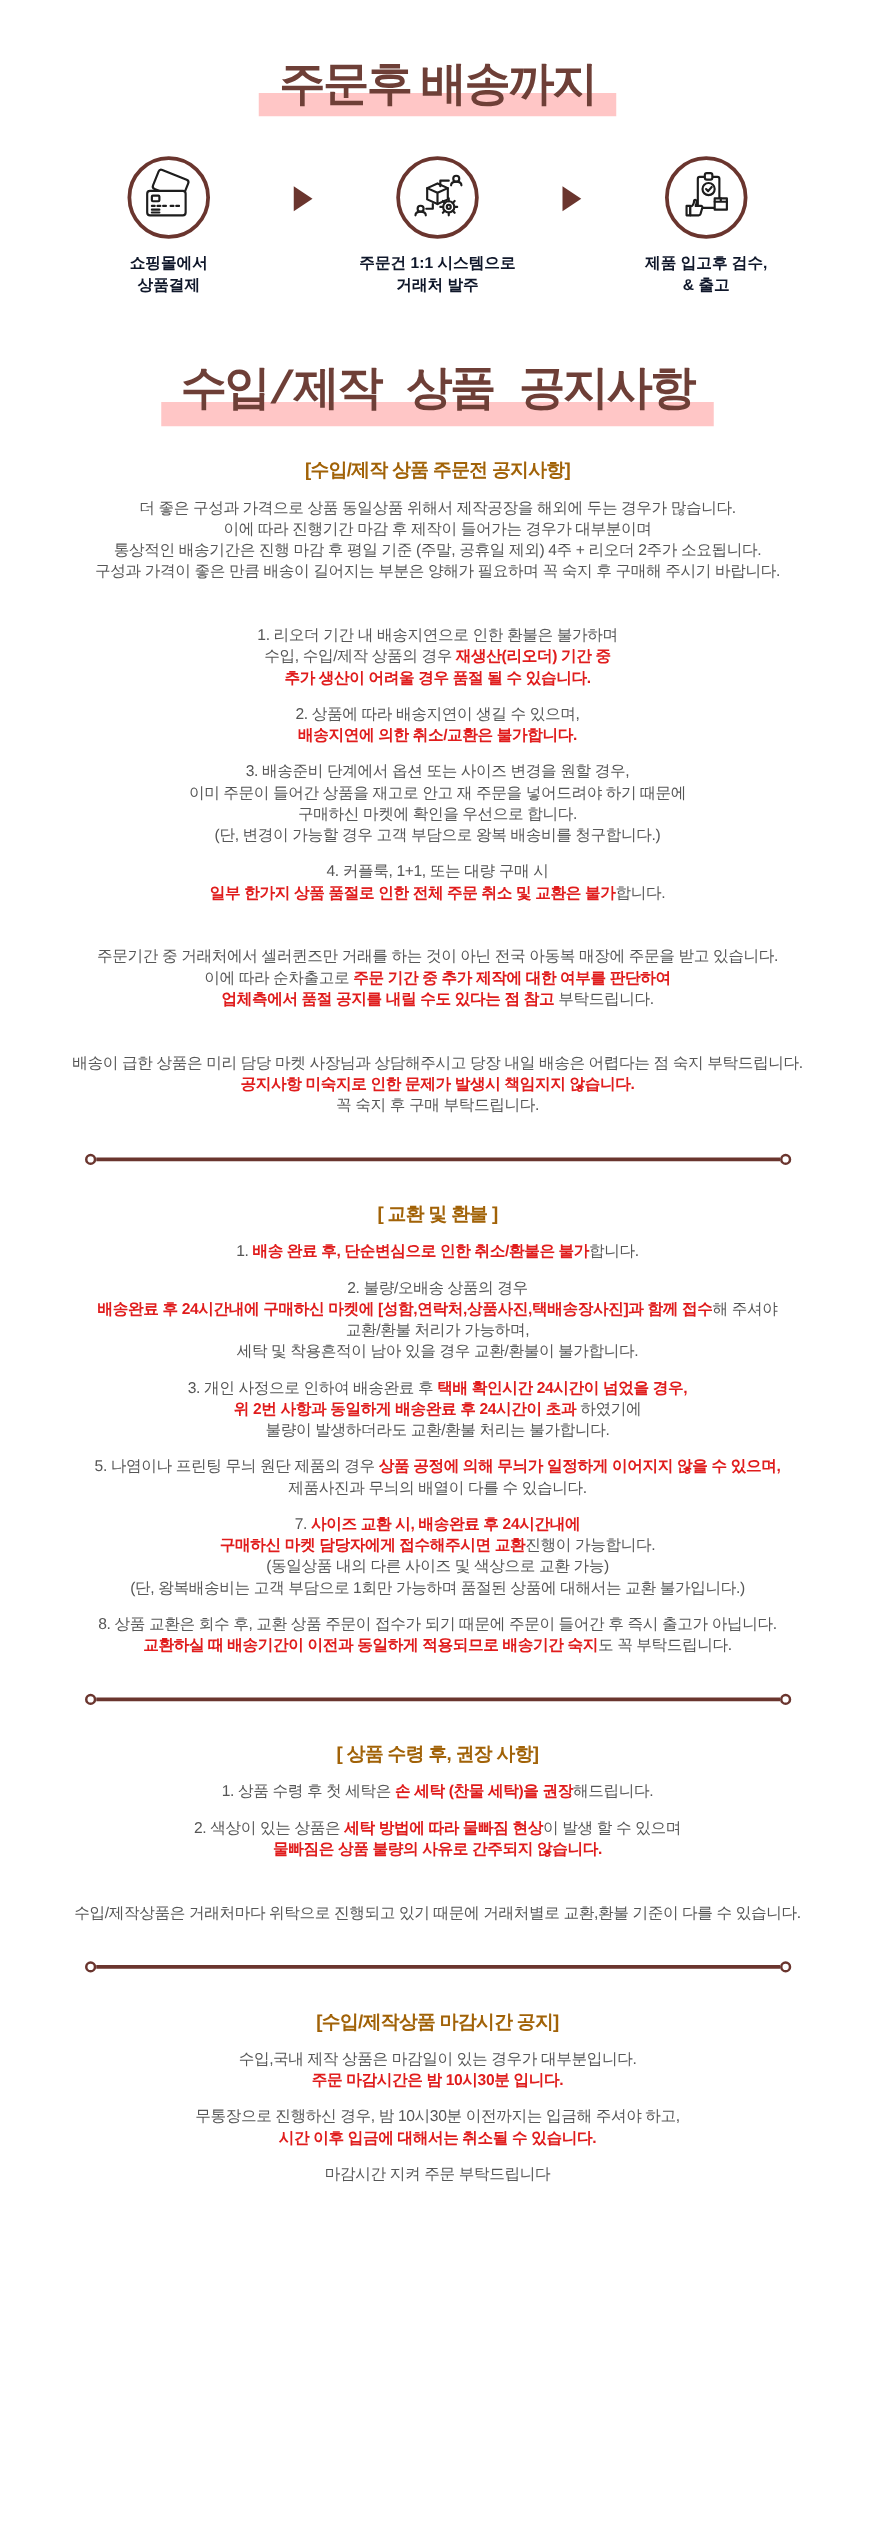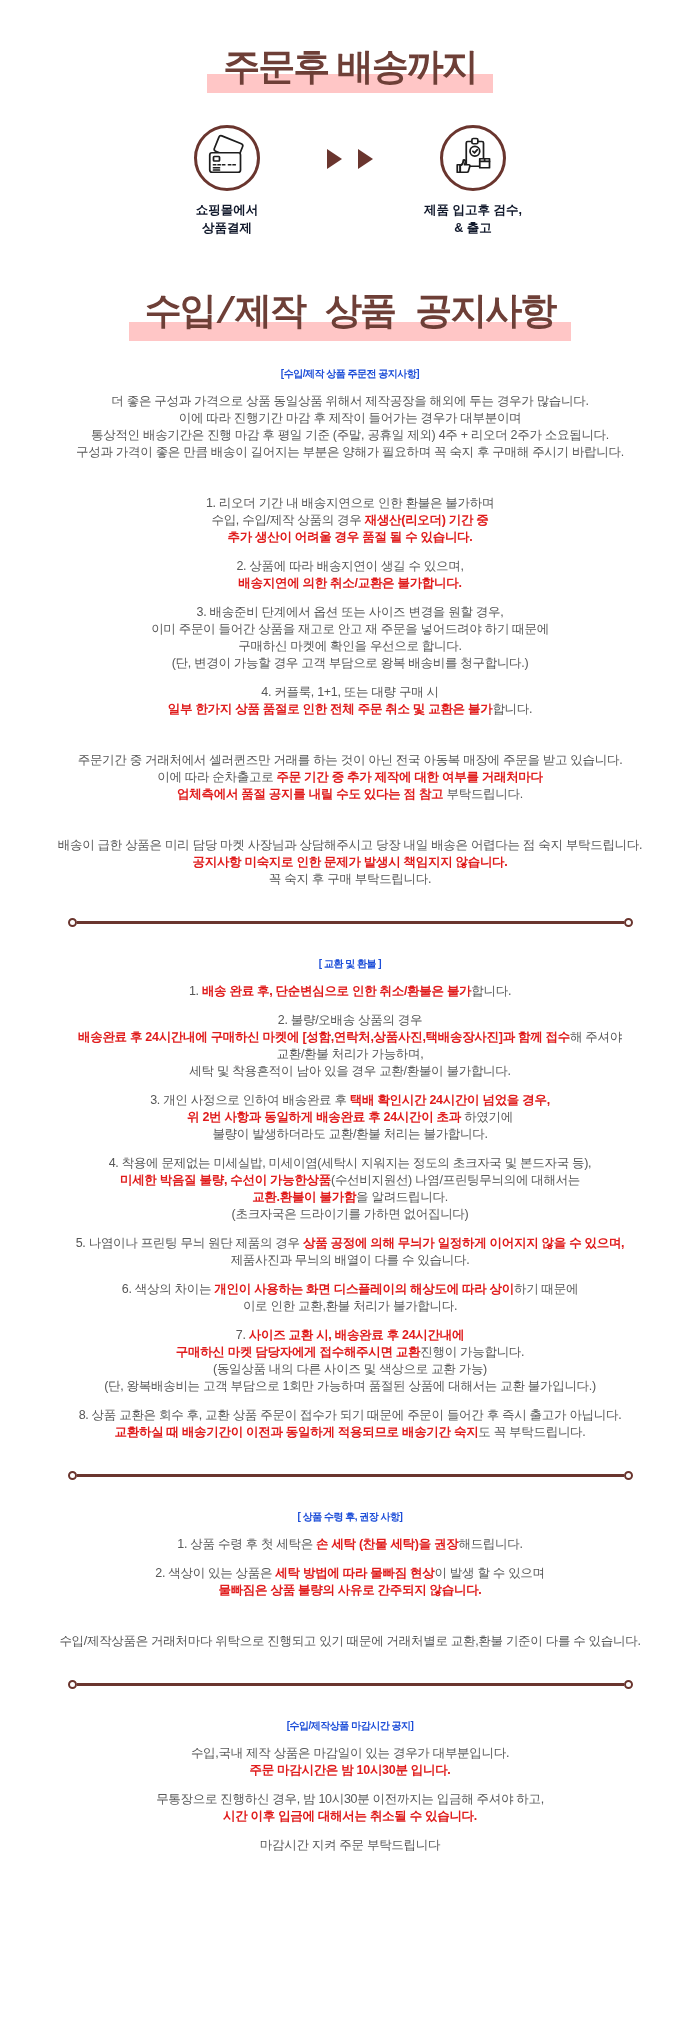--- a/index.html
+++ b/index.html
@@ -39,21 +39,21 @@
     margin-top:11px;font-weight:bold;color:#0f172a;font-size:12.5px;line-height:1.4;
     text-align:center;white-space:pre-line;
   }
   .arrow{
     margin-top:24px;width:0;height:0;flex:0 0 auto;
     border-left:15px solid #6a352e;border-top:10px solid transparent;border-bottom:10px solid transparent;
   }
   
   .sections{margin-top:26px;}
   .sec-head{
-    font-size:10px;font-weight:bold;color:#1d4ed8;text-align:center;
+    font-size:15px;font-weight:bold;color:#a16207;text-align:center;
     margin:0 0 4px;letter-spacing:-0.5px;
   }
   section.notice{margin:0;}
   .block{
     margin:12px auto 0;max-width:680px;text-align:center;
     color:var(--body);font-size:12.5px;line-height:17px;letter-spacing:-0.3px;
   }
   .block.big{margin-top:34px;}
   .em{color:var(--red);font-weight:bold;}
   .divider{width:565px;margin:30px auto;display:flex;align-items:center;}
@@ -80,20 +80,38 @@
           <path d="M14 41h3M20 41h3M26 41h3M34 41h3M40 41h3"></path>
           <path d="M14 45h8M14 48h8"></path>
         </svg>
       </div>
       <div class="step-label">쇼핑몰에서
 상품결제</div>
     </div>
 
     <div class="arrow"></div>
 
+    <div class="step">
+      <div class="circle">
+        <svg viewBox="0 0 64 64" aria-hidden="true">
+          <path d="M21 22l11-5 11 5v12l-11 5-11-5z" fill="#fff"></path>
+          <path d="M21 22l11 5 11-5M32 27v12"></path>
+          <path d="M44 14h-9v6M20 44h7v-5"></path>
+          <circle cx="52" cy="12" r="3.2" fill="#fff"></circle>
+          <path d="M46.5 19c0-2.6 2.5-4 5.5-4s5.5 1.4 5.5 4"></path>
+          <circle cx="14" cy="44" r="3.2" fill="#fff"></circle>
+          <path d="M8.5 51c0-2.6 2.5-4 5.5-4s5.5 1.4 5.5 4"></path>
+          <circle cx="44" cy="42" r="6" fill="#fff"></circle>
+          <circle cx="44" cy="42" r="2.1"></circle>
+          <path d="M44 36v-3M44 48v3M50 42h3M38 42h-3M48.2 37.8l2.1-2.1M39.8 46.2l-2.1 2.1M48.2 46.2l2.1 2.1M39.8 37.8l-2.1-2.1"></path>
+        </svg>
+      </div>
+      <div class="step-label">주문건 1:1 시스템으로
+거래처 발주</div>
+    </div>
 
     <div class="arrow"></div>
 
     <div class="step">
       <div class="circle">
         <svg viewBox="0 0 64 64" aria-hidden="true">
           <rect x="23" y="10" width="23" height="33" rx="2" fill="#fff"></rect>
           <rect x="30.5" y="6" width="8" height="7" rx="2" fill="#fff"></rect>
           <circle cx="34.5" cy="23" r="6.5" fill="#fff"></circle>
           <path d="M31.8 23l2.2 2.2 3.8-4.4"></path>
@@ -114,36 +132,34 @@
   </h2>
 
   <div class="sections">
       <section class="notice">
         <h3 class="sec-head">[수입/제작 상품 주문전 공지사항]</h3>
         <p class="block"><span>더 좋은 구성과 가격으로 상품 동일상품 위해서 제작공장을 해외에 두는 경우가 많습니다.</span><br><span>이에 따라 진행기간 마감 후 제작이 들어가는 경우가 대부분이며</span><br><span>통상적인 배송기간은 진행 마감 후 평일 기준 (주말, 공휴일 제외) 4주 + 리오더 2주가 소요됩니다.</span><br><span>구성과 가격이 좋은 만큼 배송이 길어지는 부분은 양해가 필요하며 꼭 숙지 후 구매해 주시기 바랍니다.</span></p>
         <p class="block big"><span>1. 리오더 기간 내 배송지연으로 인한 환불은 불가하며</span><br><span>수입, 수입/제작 상품의 경우 </span><span class="em">재생산(리오더) 기간 중</span><br><span class="em">추가 생산이 어려울 경우 품절 될 수 있습니다.</span></p>
         <p class="block"><span>2. 상품에 따라 배송지연이 생길 수 있으며,</span><br><span class="em">배송지연에 의한 취소/교환은 불가합니다.</span></p>
         <p class="block"><span>3. 배송준비 단계에서 옵션 또는 사이즈 변경을 원할 경우,</span><br><span>이미 주문이 들어간 상품을 재고로 안고 재 주문을 넣어드려야 하기 때문에</span><br><span>구매하신 마켓에 확인을 우선으로 합니다.</span><br><span>(단, 변경이 가능할 경우 고객 부담으로 왕복 배송비를 청구합니다.)</span></p>
         <p class="block"><span>4. 커플룩, 1+1, 또는 대량 구매 시</span><br><span class="em">일부 한가지 상품 품절로 인한 전체 주문 취소 및 교환은 불가</span><span>합니다.</span></p>
-        <p class="block big"><span>주문기간 중 거래처에서 셀러퀸즈만 거래를 하는 것이 아닌 전국 아동복 매장에 주문을 받고 있습니다.</span><br><span>이에 따라 순차출고로 </span><span class="em">주문 기간 중 추가 제작에 대한 여부를 거래처마다</span><br><span class="em">업체측에서 품절 공지를 내릴 수도 있다는 점 참고</span><span> 부탁드립니다.</span></p>
+        <p class="block big"><span>주문기간 중 거래처에서 셀러퀸즈만 거래를 하는 것이 아닌 전국 아동복 매장에 주문을 받고 있습니다.</span><br><span>이에 따라 순차출고로 </span><span class="em">주문 기간 중 추가 제작에 대한 여부를 판단하여</span><br><span class="em">업체측에서 품절 공지를 내릴 수도 있다는 점 참고</span><span> 부탁드립니다.</span></p>
         <p class="block big"><span>배송이 급한 상품은 미리 담당 마켓 사장님과 상담해주시고 당장 내일 배송은 어렵다는 점 숙지 부탁드립니다.</span><br><span class="em">공지사항 미숙지로 인한 문제가 발생시 책임지지 않습니다.</span><br><span>꼭 숙지 후 구매 부탁드립니다.</span></p>
       </section>
       <div class="divider">
         <span class="dot"></span>
         <span class="line"></span>
         <span class="dot"></span>
       </div>
       <section class="notice">
         <h3 class="sec-head">[ 교환 및 환불 ]</h3>
         <p class="block"><span>1. </span><span class="em">배송 완료 후, 단순변심으로 인한 취소/환불은 불가</span><span>합니다.</span></p>
         <p class="block"><span>2. 불량/오배송 상품의 경우</span><br><span class="em">배송완료 후 24시간내에 구매하신 마켓에 [성함,연락처,상품사진,택배송장사진]과 함께 접수</span><span>해 주셔야</span><br><span>교환/환불 처리가 가능하며,</span><br><span>세탁 및 착용흔적이 남아 있을 경우 교환/환불이 불가합니다.</span></p>
         <p class="block"><span>3. 개인 사정으로 인하여 배송완료 후 </span><span class="em">택배 확인시간 24시간이 넘었을 경우,</span><br><span class="em">위 2번 사항과 동일하게 배송완료 후 24시간이 초과</span><span> 하였기에</span><br><span>불량이 발생하더라도 교환/환불 처리는 불가합니다.</span></p>
-        <p class="block"><span>4. 착용에 문제없는 미세실밥, 미세이염(세탁시 지워지는 정도의 초크자국 및 본드자국 등),</span><br><span class="em">미세한 박음질 불량, 수선이 가능한상품</span><span>(수선비지원선) 나염/프린팅무늬의에 대해서는</span><br><span class="em">교환.환불이 불가함</span><span>을 알려드립니다.</span><br><span>(초크자국은 드라이기를 가하면 없어집니다)</span></p>
         <p class="block"><span>5. 나염이나 프린팅 무늬 원단 제품의 경우 </span><span class="em">상품 공정에 의해 무늬가 일정하게 이어지지 않을 수 있으며,</span><br><span>제품사진과 무늬의 배열이 다를 수 있습니다.</span></p>
-        <p class="block"><span>6. 색상의 차이는 </span><span class="em">개인이 사용하는 화면 디스플레이의 해상도에 따라 상이</span><span>하기 때문에</span><br><span>이로 인한 교환,환불 처리가 불가합니다.</span></p>
         <p class="block"><span>7. </span><span class="em">사이즈 교환 시, 배송완료 후 24시간내에</span><br><span class="em">구매하신 마켓 담당자에게 접수해주시면 교환</span><span>진행이 가능합니다.</span><br><span>(동일상품 내의 다른 사이즈 및 색상으로 교환 가능)</span><br><span>(단, 왕복배송비는 고객 부담으로 1회만 가능하며 품절된 상품에 대해서는 교환 불가입니다.)</span></p>
         <p class="block"><span>8. 상품 교환은 회수 후, 교환 상품 주문이 접수가 되기 때문에 주문이 들어간 후 즉시 출고가 아닙니다.</span><br><span class="em">교환하실 때 배송기간이 이전과 동일하게 적용되므로 배송기간 숙지</span><span>도 꼭 부탁드립니다.</span></p>
       </section>
       <div class="divider">
         <span class="dot"></span>
         <span class="line"></span>
         <span class="dot"></span>
       </div>
       <section class="notice">
         <h3 class="sec-head">[ 상품 수령 후, 권장 사항]</h3>

